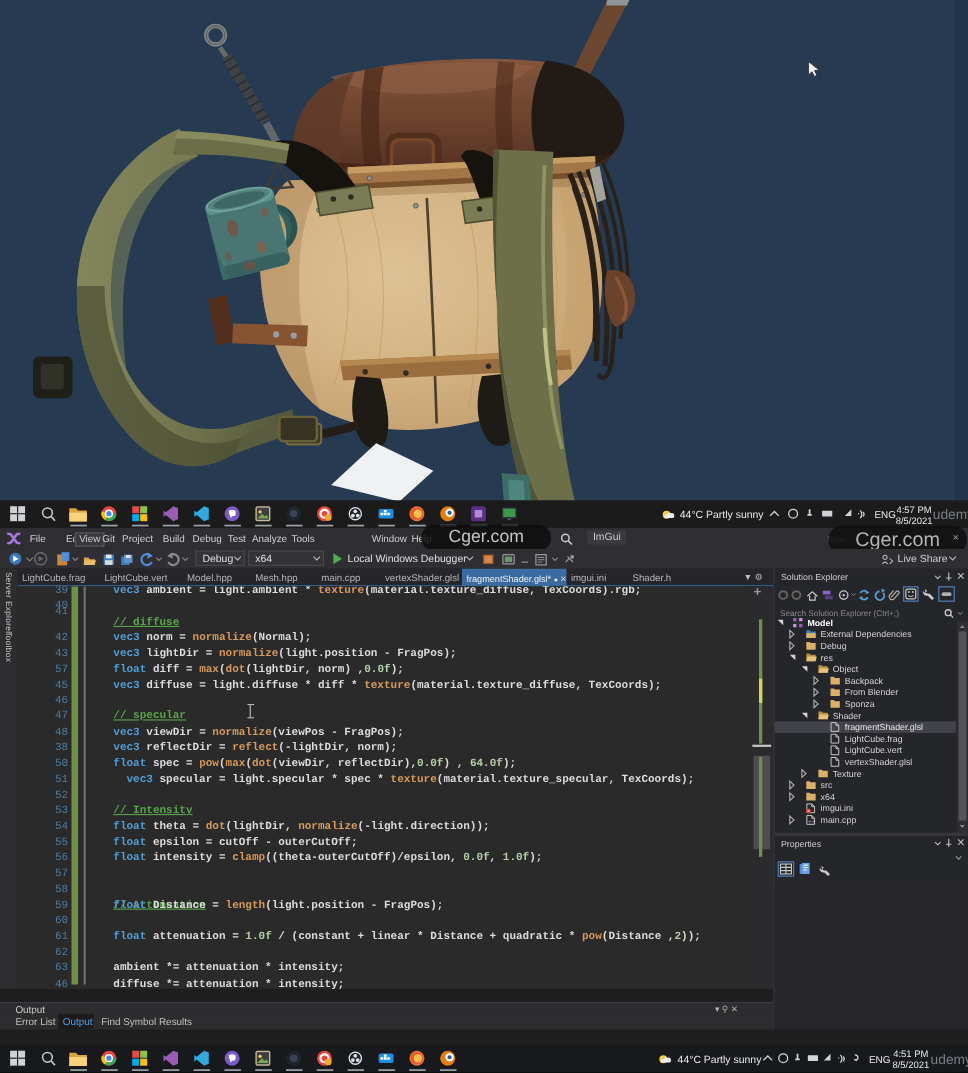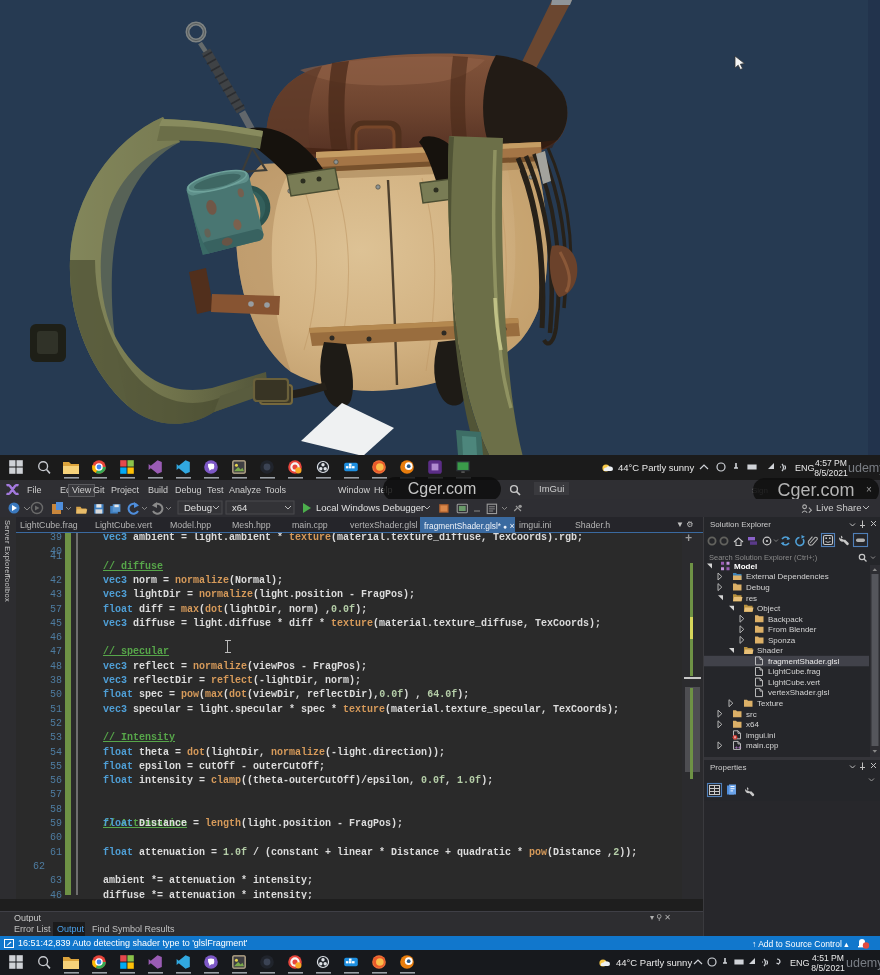--- a/index.html
+++ b/index.html
@@ -444,45 +444,45 @@
       <div class="ln" style="top:55.2px;">43</div>
         <div class="cl" style="top:55.2px;"><span class="kw">vec3</span><span class="pl"> lightDir = </span><span class="fn">normalize</span><span class="pl">(light.position - FragPos);</span></div>
       <div class="ln" style="top:69.5px;">57</div>
         <div class="cl" style="top:69.5px;"><span class="kw">float</span><span class="pl"> diff = </span><span class="fn">max</span><span class="pl">(</span><span class="fn">dot</span><span class="pl">(lightDir, norm) ,</span><span class="num">0.0f</span><span class="pl">);</span></div>
       <div class="ln" style="top:83.8px;">45</div>
         <div class="cl" style="top:83.8px;"><span class="kw">vec3</span><span class="pl"> diffuse = light.diffuse * diff * </span><span class="fn">texture</span><span class="pl">(material.texture_diffuse, TexCoords);</span></div>
       <div class="ln" style="top:98.2px;">46</div>
       <div class="ln" style="top:112.4px;">47</div>
         <div class="cl" style="top:112.4px;"><span class="cm">// specular</span></div>
       <div class="ln" style="top:126.7px;">48</div>
-        <div class="cl" style="top:126.7px;"><span class="kw">vec3</span><span class="pl"> reflect = </span><span class="fn">normalize</span><span class="pl">(viewPos - FragPos);</span></div>
+        <div class="cl" style="top:126.7px;"><span class="kw">vec3</span><span class="pl"> viewDir = </span><span class="fn">normalize</span><span class="pl">(viewPos - FragPos);</span></div>
       <div class="ln" style="top:141px;">38</div>
         <div class="cl" style="top:141px;"><span class="kw">vec3</span><span class="pl"> reflectDir = </span><span class="fn">reflect</span><span class="pl">(-lightDir, norm);</span></div>
       <div class="ln" style="top:155.3px;">50</div>
         <div class="cl" style="top:155.3px;"><span class="kw">float</span><span class="pl"> spec = </span><span class="fn">pow</span><span class="pl">(</span><span class="fn">max</span><span class="pl">(</span><span class="fn">dot</span><span class="pl">(viewDir, reflectDir),</span><span class="num">0.0f</span><span class="pl">) , </span><span class="num">64.0f</span><span class="pl">);</span></div>
       <div class="ln" style="top:169.6px;">51</div>
-        <div class="cl" style="top:169.6px;"><span class="kw">vec3</span><span class="pl"> specular = light.specular * spec * </span><span class="fn">texture</span><span class="pl">(material.texture_specular, TexCoords);</span></div>
+        <div class="cl" style="top:169.6px;margin-left:12px;"><span class="kw">vec3</span><span class="pl"> specular = light.specular * spec * </span><span class="fn">texture</span><span class="pl">(material.texture_specular, TexCoords);</span></div>
       <div class="ln" style="top:183.9px;">52</div>
       <div class="ln" style="top:198.2px;">53</div>
         <div class="cl" style="top:198.2px;"><span class="cm">// Intensity</span></div>
       <div class="ln" style="top:212.5px;">54</div>
         <div class="cl" style="top:212.5px;"><span class="kw">float</span><span class="pl"> theta = </span><span class="fn">dot</span><span class="pl">(lightDir, </span><span class="fn">normalize</span><span class="pl">(-light.direction));</span></div>
       <div class="ln" style="top:226.8px;">55</div>
         <div class="cl" style="top:226.8px;"><span class="kw">float</span><span class="pl"> epsilon = cutOff - outerCutOff;</span></div>
       <div class="ln" style="top:241.1px;">56</div>
         <div class="cl" style="top:241.1px;"><span class="kw">float</span><span class="pl"> intensity = </span><span class="fn">clamp</span><span class="pl">((theta-outerCutOff)/epsilon, </span><span class="num">0.0f</span><span class="pl">, </span><span class="num">1.0f</span><span class="pl">);</span></div>
       <div class="ln" style="top:255.4px;">57</div>
       <div class="ln" style="top:269.7px;">58</div>
       <div class="ln" style="top:284px;">59</div>
         <div class="cl" style="top:284px;"><span class="cm">// Attenuation</span></div>
       <div class="ln" style="top:298.3px;">60</div>
         <div class="cl" style="top:284px;"><span class="kw">float</span><span class="pl"> Distance = </span><span class="fn">length</span><span class="pl">(light.position - FragPos);</span></div>
       <div class="ln" style="top:312.6px;">61</div>
         <div class="cl" style="top:312.6px;"><span class="kw">float</span><span class="pl"> attenuation = </span><span class="num">1.0f</span><span class="pl"> / (constant + linear * Distance + quadratic * </span><span class="fn">pow</span><span class="pl">(Distance ,</span><span class="num">2</span><span class="pl">));</span></div>
-      <div class="ln" style="top:326.9px;text-align:center;">62</div>
+      <div class="ln" style="top:326.9px;">62</div>
       <div class="ln" style="top:341.2px;">63</div>
         <div class="cl" style="top:341.2px;"><span class="pl">ambient *= attenuation * intensity;</span></div>
       <div class="ln" style="top:355.5px;">46</div>
         <div class="cl" style="top:355.5px;"><span class="pl">diffuse *= attenuation * intensity;</span></div>
     </div>
 
     <div class="abs" style="left:211px;top:108px;width:1px;height:11px;background:#bbb;"></div>
     <div class="abs" style="left:208.5px;top:107px;width:6px;height:1px;background:#bbb;"></div>
     <div class="abs" style="left:208.5px;top:119px;width:6px;height:1px;background:#bbb;"></div>
 
@@ -666,33 +666,20 @@
     <div class="abs" style="left:650px;top:1px;font-size:8px;color:#b0b0b0;">▾ ⚲ ✕</div>
   </div>
 
   <div class="abs" id="outtabs" style="left:0;top:922px;width:703px;height:14px;background:#2d2d30;color:#c0c0c0;font-size:9px;">
     <div class="abs" style="left:14px;top:2px;">Error List</div>
     <div class="abs" style="left:53px;top:0;width:32px;height:14px;background:#1b1b1c;"></div>
     <div class="abs" style="left:57px;top:2px;color:#4ba0e8;">Output</div>
     <div class="abs" style="left:92px;top:2px;">Find Symbol Results</div>
   </div>
 
-  <div class="abs" id="statusbar" style="left:0;top:936px;width:880px;height:14px;background:#1177cc;color:#fff;font-size:9px;">
-    <svg class="abs" style="left:4px;top:2.5px" width="10" height="9" viewBox="0 0 10 9">
-        <rect x="0.5" y="0.5" width="9" height="8" fill="none" stroke="#fff" stroke-width="1"></rect>
-        <path d="M2.5 6.5 L6.5 2.5 L7.5 3.5 L3.5 6.5 Z" fill="#fff"></path>
-      </svg>
-    <div class="abs" style="left:18px;top:2px;">16:51:42,839 Auto detecting shader type to 'glslFragment'</div>
-    <div class="abs" style="left:752px;top:2.5px;font-size:8.5px;">↑  Add to Source Control  ▴</div>
-    <svg class="abs" style="left:856px;top:1.5px" width="14" height="11" viewBox="0 0 14 11">
-        <path d="M3 9 L3 4 Q3 1 6 1 Q9 1 9 4 L9 9 Z" fill="#fff"></path>
-        <rect x="2" y="8" width="8" height="1.4" fill="#fff"></rect>
-        <circle cx="10" cy="7.5" r="3.2" fill="#e04a3f"></circle>
-      </svg>
-  </div>
 
   <div class="abs tb" id="taskbar2" style="left:0;top:950px;width:880px;height:25px;background:#17191d;">
     <svg class="abs" style="left:0;top:0" width="880" height="25" viewBox="0 0 880 25">
       <g transform="translate(9.2,5.2) scale(0.85)">
         <g fill="#cfd2d6">
             <rect x="0" y="0" width="7.4" height="7.4"></rect>
             <rect x="8.6" y="0" width="7.4" height="7.4"></rect>
             <rect x="0" y="8.6" width="7.4" height="7.4"></rect>
             <rect x="8.6" y="8.6" width="7.4" height="7.4"></rect>
           </g>

